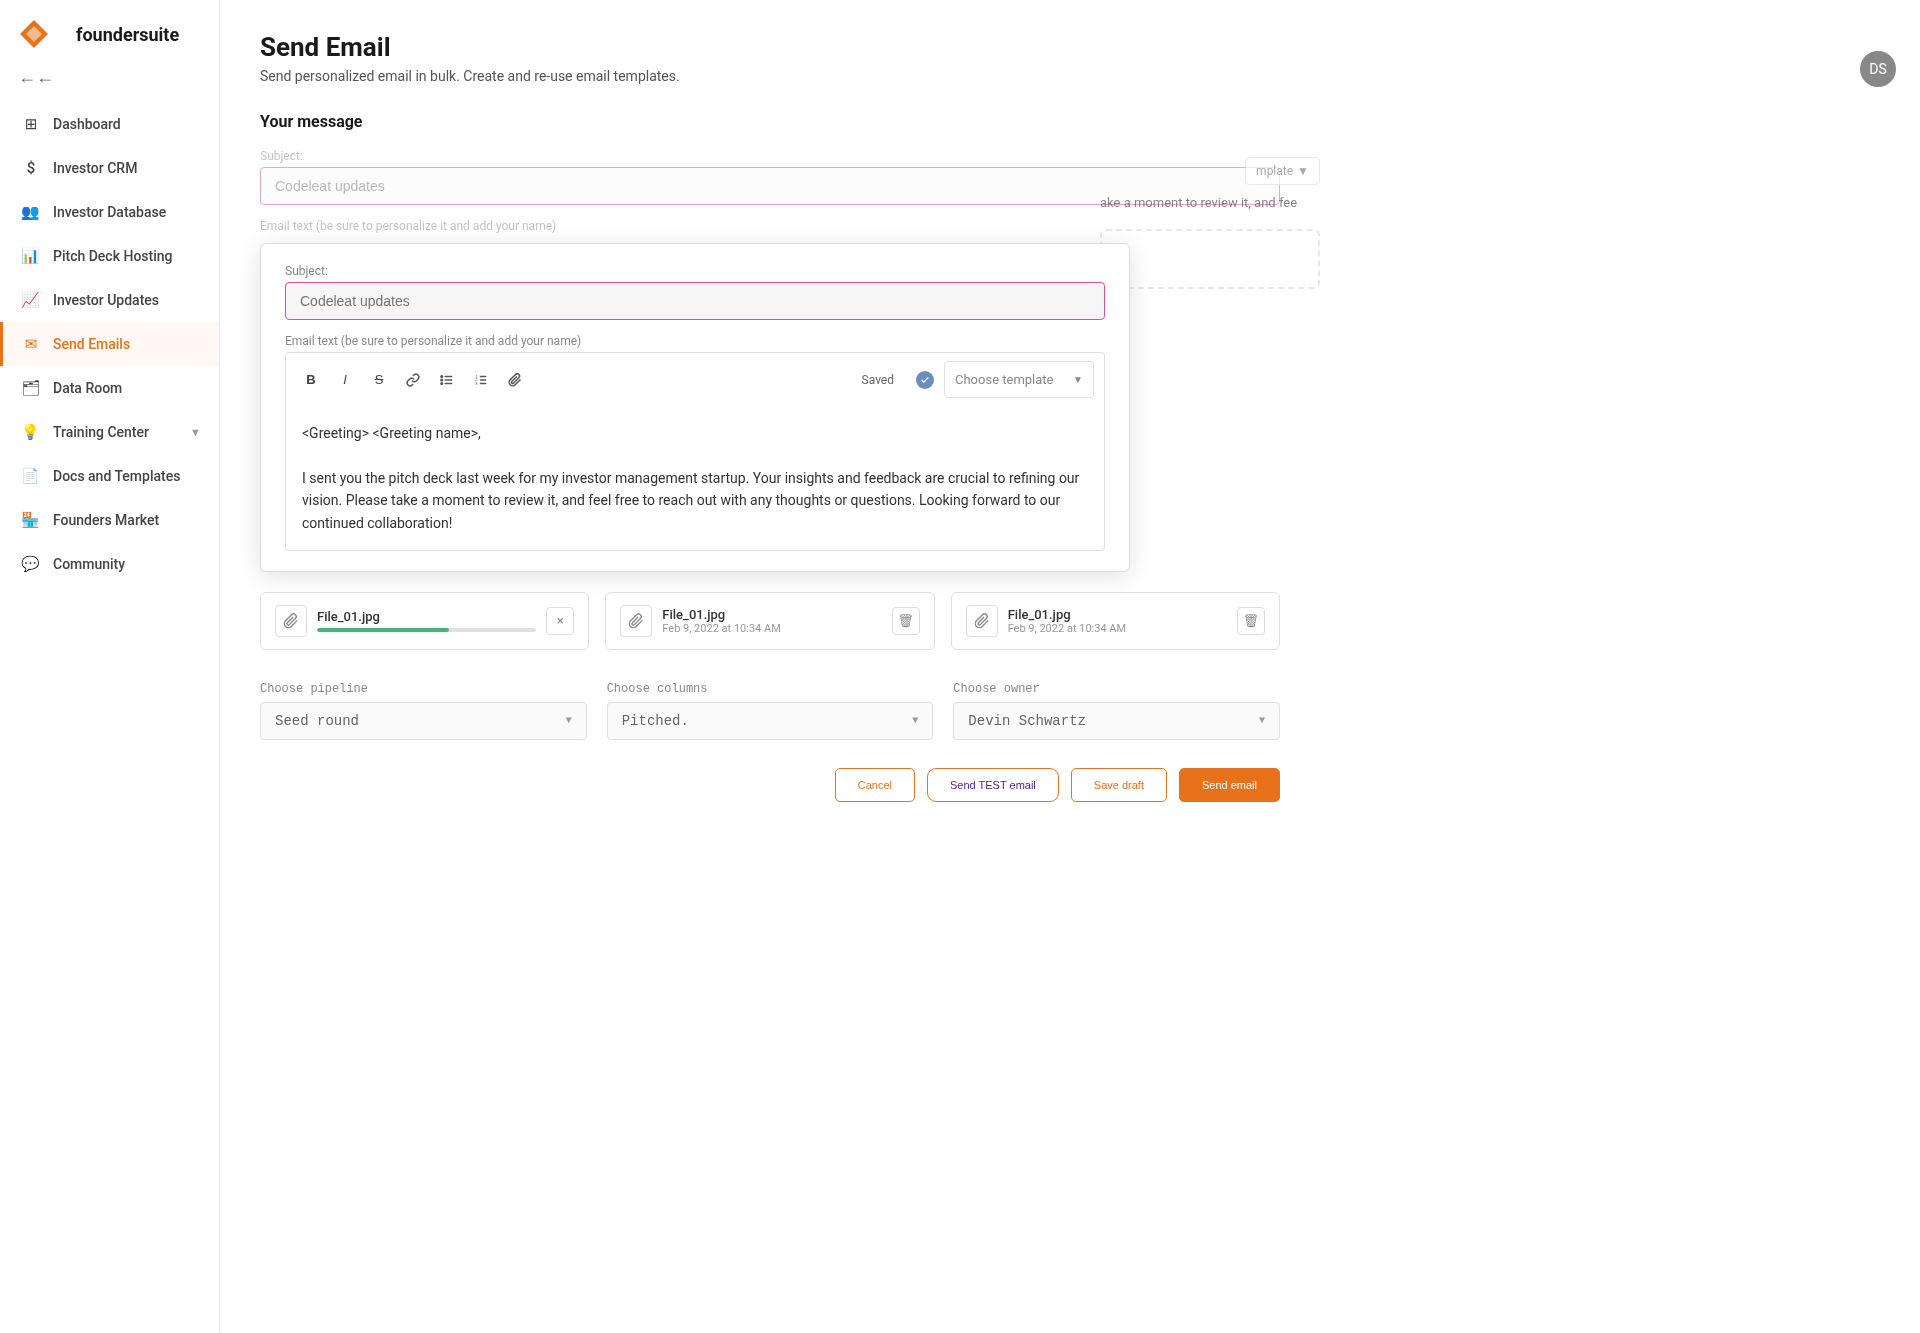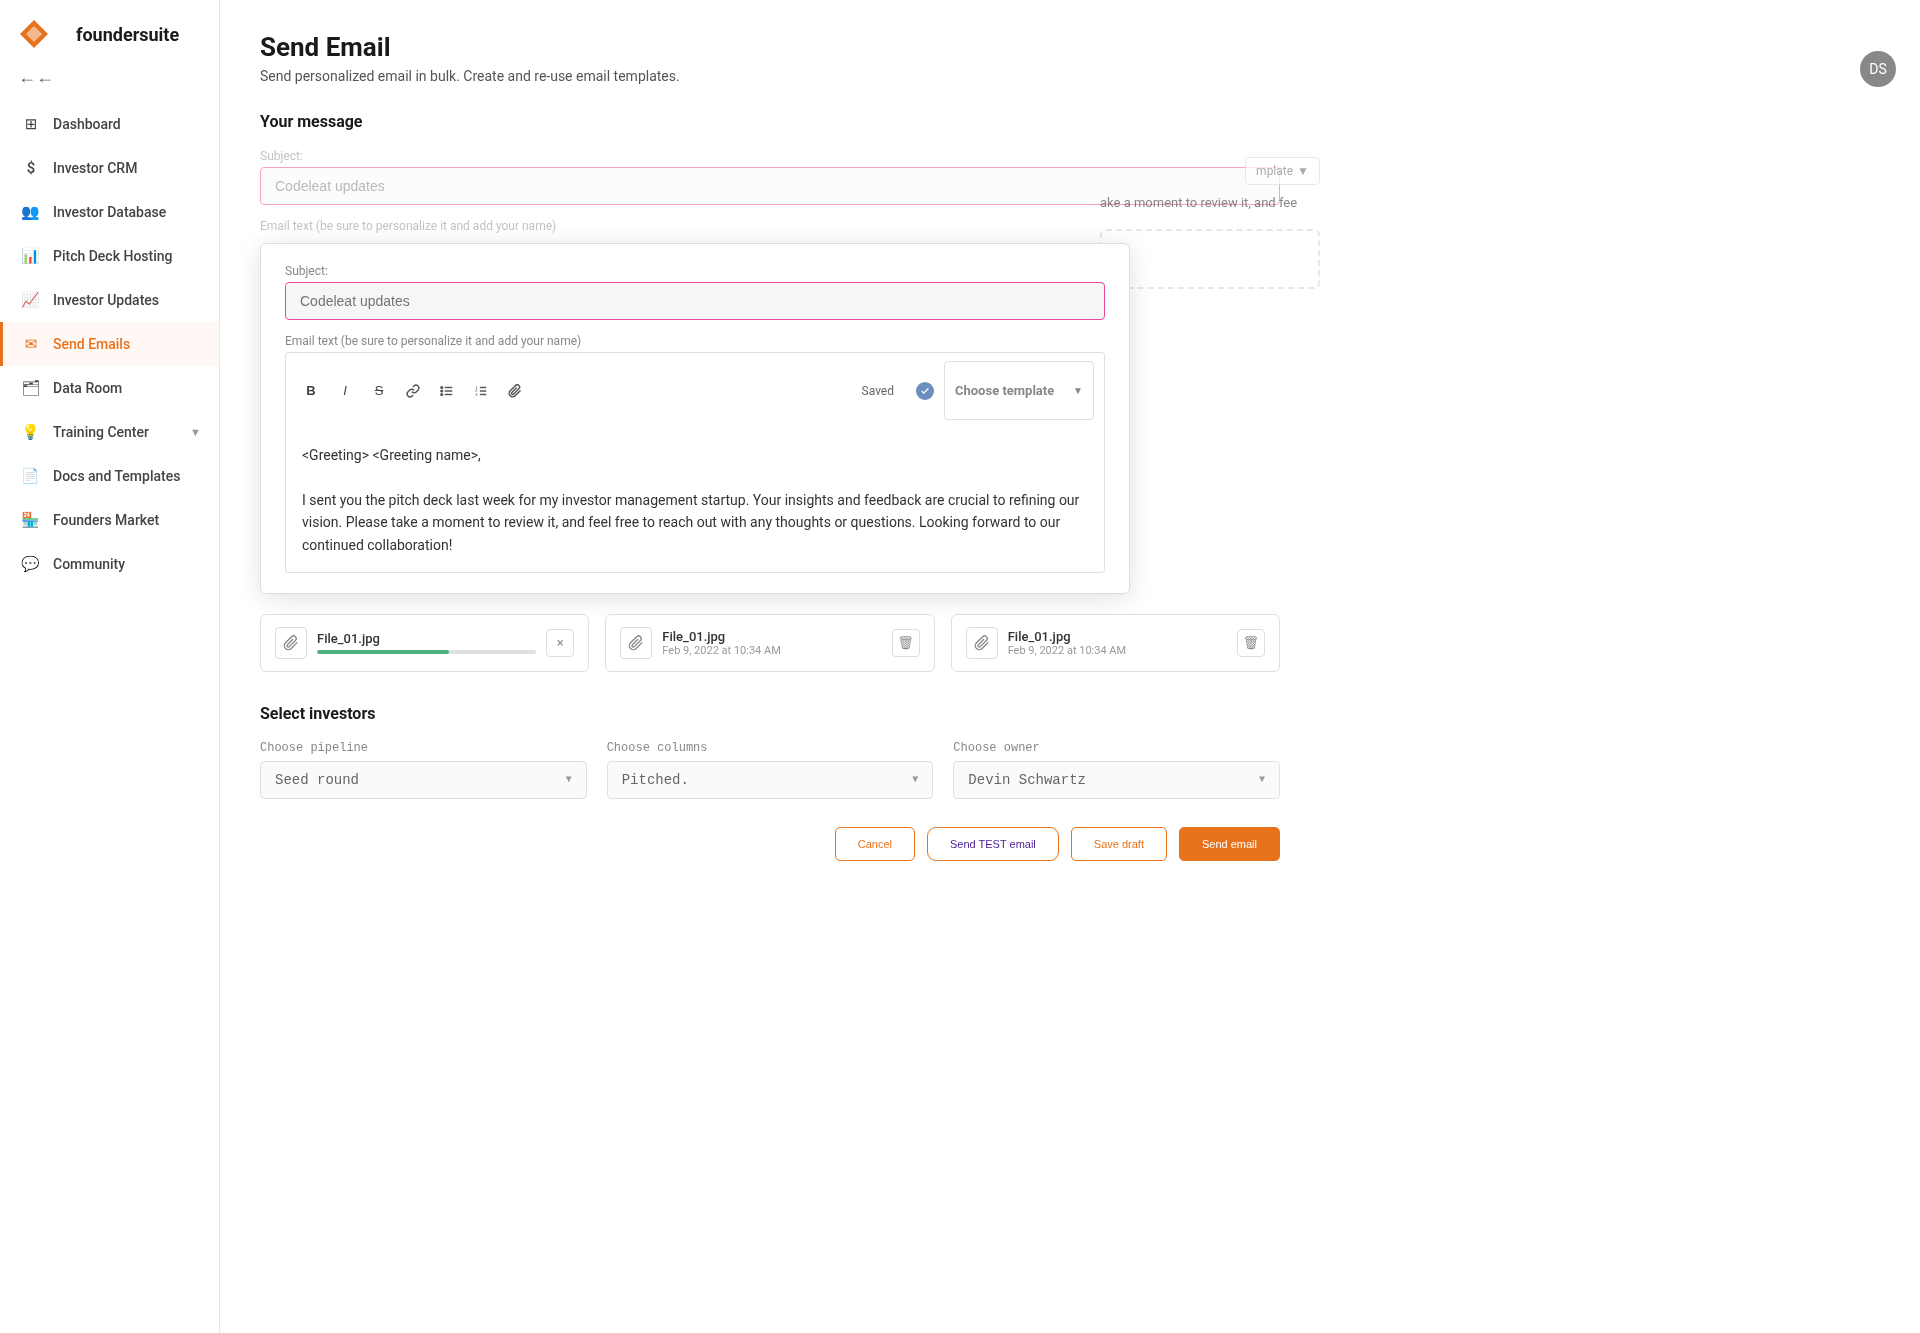--- a/index.html
+++ b/index.html
@@ -226,27 +226,26 @@
       justify-content: center;
       color: #fff;
       font-size: 10px;
     }
     .template-select {
       display: flex;
       align-items: center;
       gap: 6px;
       border: 1px solid #e0e0e0;
       border-radius: 4px;
-      padding: 21px 10px;
+      padding: 10px 10px;
       font-size: 13px;
       color: #888;
       cursor: pointer;
       background: #fff;
       min-width: 150px;
-      font-weight: bold;
     }
     .template-select .chevron { margin-left: auto; font-size: 10px; }
 
     
     .editor-body {
       border: 1px solid #e0e0e0;
       border-top: none;
       border-radius: 0 0 4px 4px;
       padding: 16px;
       min-height: 120px;
@@ -604,21 +603,20 @@
       <div class="attach-info">
         <div class="attach-name">File_01.jpg</div>
         <div class="attach-meta">Feb 9, 2022 at 10:34 AM</div>
 
       </div>
       <div class="attach-action">🗑</div>
     </div>
       </div>
 
     <div class="select-investors">
-      <h2 class="section-title">Select investors</h2>
       <div class="dropdowns-row">
         <div class="dropdown-group">
           <span class="dropdown-label">Choose pipeline</span>
           <div class="dropdown-select">
             <span>Seed round</span>
             <span class="chevron">▼</span>
           </div>
         </div>
         <div class="dropdown-group">
           <span class="dropdown-label">Choose columns</span>

